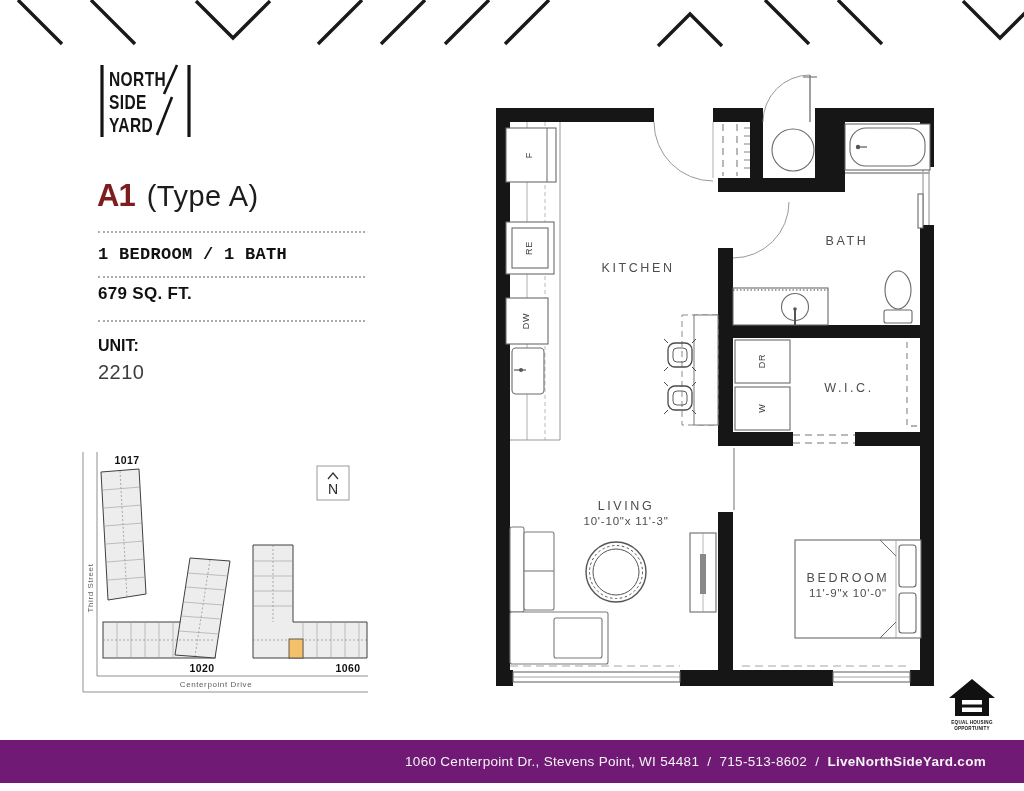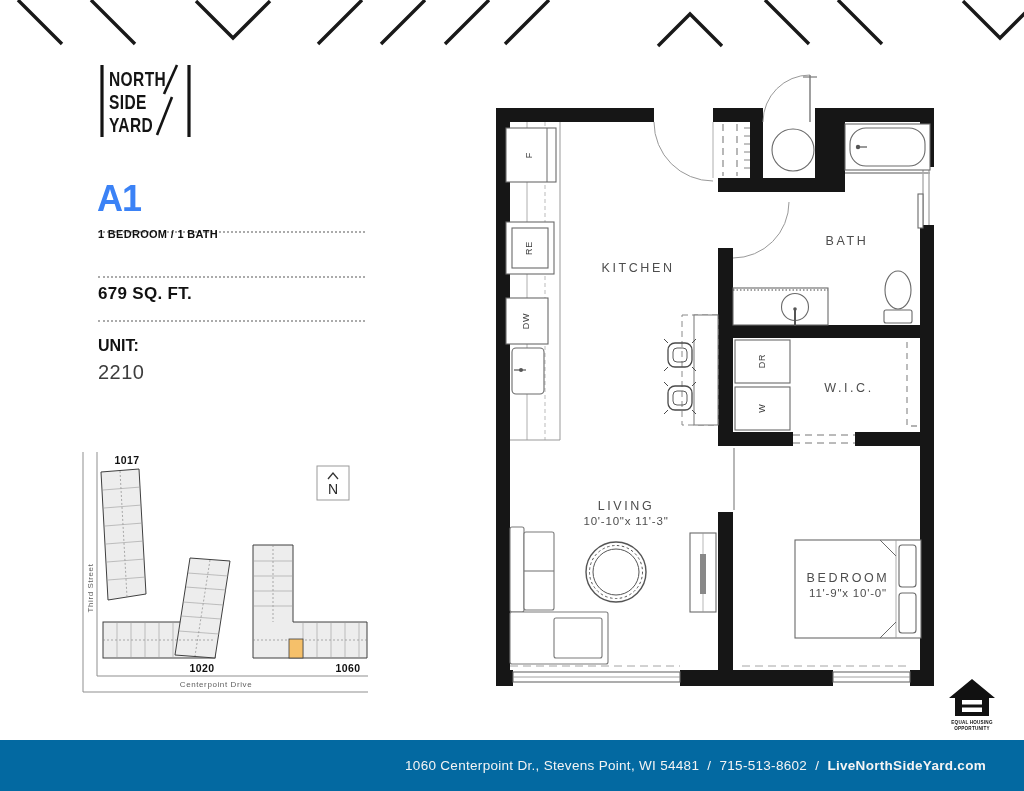--- a/index.html
+++ b/index.html
@@ -6,40 +6,40 @@
   body{width:1024px;height:791px;position:relative;overflow:hidden;
        font-family:"Liberation Sans",sans-serif;color:#161616;}
   .abs{position:absolute;}
   
   #zigzag{left:0;top:0;}
   
   #logo{left:94px;top:58px;}
   .logo-word{font-weight:700;font-size:21px;fill:#141414;letter-spacing:.5px;}
   
   #plan-title{left:97px;top:178px;display:flex;align-items:baseline;gap:12px;}
-  .plan-name{font-size:36px;font-weight:800;letter-spacing:-1px;color:#3b82f6;}
+  .plan-name{font-size:31px;font-weight:800;letter-spacing:-1px;color:#7f1d1d;}
   .plan-type{font-size:29px;font-weight:400;color:#1c1c1c;letter-spacing:.5px;}
   .dotsep{left:98px;width:267px;height:0;border-top:2.5px dotted #ababab;}
   .info-line{left:98px;font-weight:700;color:#111;}
-  #bedbath{top:228px;font-size:11px;letter-spacing:.3px;}
+  #bedbath{top:245px;font-size:17px;letter-spacing:.3px;font-family:Liberation Mono, monospace;}
   #area{top:284px;font-size:17px;letter-spacing:.3px;}
   #unit-label{top:337px;font-size:16px;text-align:right;}
   #unit-number{left:98px;top:361px;font-size:20px;font-weight:400;color:#3d3d3d;letter-spacing:.5px;}
   
   .map-street{font-size:8px;fill:#5f5f5f;letter-spacing:.6px;}
   .map-bldg{font-size:10.5px;font-weight:700;fill:#101010;letter-spacing:.4px;}
   .north-n{font-size:14px;fill:#2a2a2a;}
   .room-lbl{font-size:12.5px;fill:#4d4d4d;letter-spacing:2.6px;}
   .dim-lbl{font-size:11.5px;fill:#4d4d4d;letter-spacing:.8px;}
   .app-lbl{font-size:9px;fill:#3c3c3c;letter-spacing:.8px;}
   .wall{fill:#161616;}
   .fix{fill:#fff;stroke:#6a6a6a;stroke-width:1.1px;}
   .thin{stroke:#999;fill:none;}
   
-  #footer{left:0;top:740px;width:1024px;height:51px;background:#0369a1;
+  #footer{left:0;top:740px;width:1024px;height:43px;background:#701a75;
           display:flex;align-items:center;justify-content:flex-end;padding-right:38px;box-sizing:border-box;}
   #footer span{color:#f4f4f4;font-size:13.5px;letter-spacing:.3px;white-space:pre;}
   #footer .site{font-weight:700;}
   .eho-txt{font-size:4.6px;fill:#111;letter-spacing:.2px;font-weight:700;}
 </style>
 </head>
 <body>
 
 <svg id="zigzag" class="abs" width="1024" height="48" viewBox="0 0 1024 48">
   <path d="M18,0 L62,44 M91,0 L135,44 M196,1 L233,38 L270,1 M318,44 L362,0 M381,44 L425,0
@@ -54,20 +54,21 @@
   <line x1="78" y1="39" x2="63" y2="77" stroke="#141414" stroke-width="2.6"></line>
   <g transform="translate(15,0) scale(0.74,1)">
     <text class="logo-word" x="0" y="28">NORTH</text>
     <text class="logo-word" x="0" y="51">SIDE</text>
     <text class="logo-word" x="0" y="74">YARD</text>
   </g>
 </svg>
 
 <div id="plan-title" class="abs">
   <span class="plan-name">A1</span>
+  <span class="plan-type">(Type A)</span>
 </div>
 <div class="abs dotsep" style="top:231px"></div>
 <div id="bedbath" class="abs info-line">1 BEDROOM / 1 BATH</div>
 <div class="abs dotsep" style="top:276px"></div>
 <div id="area" class="abs info-line">679 SQ. FT.</div>
 <div class="abs dotsep" style="top:320px"></div>
 <div id="unit-label" class="abs info-line">UNIT:</div>
 <div id="unit-number" class="abs">2210</div>
 
 <svg class="abs" style="left:70px;top:448px" width="300" height="252" viewBox="0 0 300 252">

